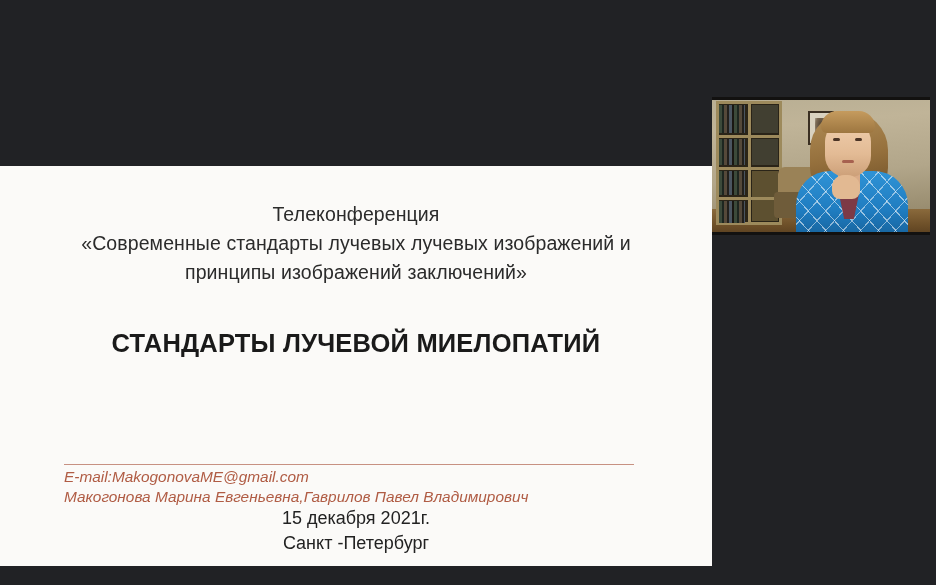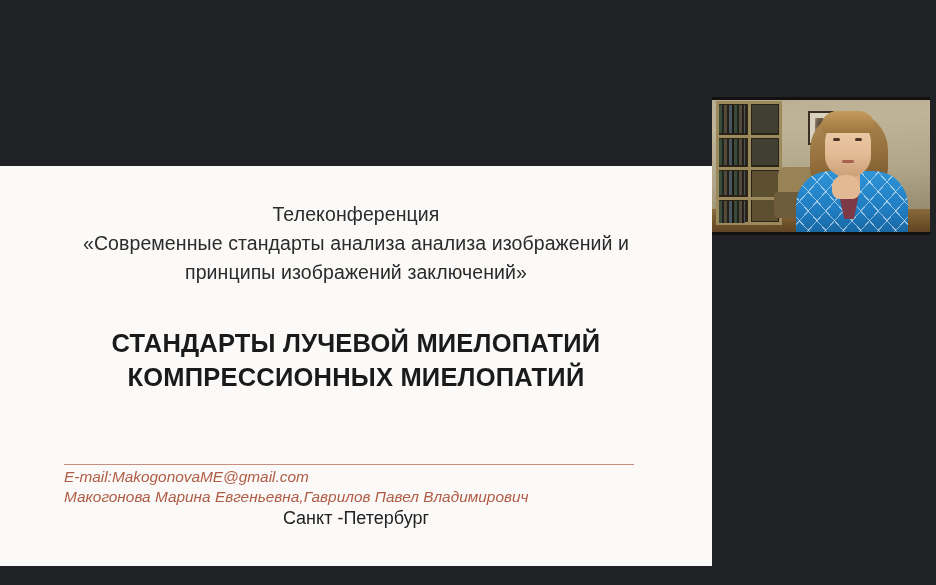--- a/index.html
+++ b/index.html
@@ -228,36 +228,36 @@
 </head>
 <body>
 
 <div id="stage">
 
   <div id="slide">
     <div id="slide-inner">
 
       <div class="conf-block">
         <span class="conf-line1">Телеконференция</span>
-        <span class="conf-line2">«Современные стандарты анализа анализа изображений и</span>
+        <span class="conf-line2">«Современные стандарты лучевых лучевых изображений и</span>
         <span class="conf-line3">принципы изображений заключений»</span>
       </div>
 
       <div class="main-title">
         <span>СТАНДАРТЫ ЛУЧЕВОЙ МИЕЛОПАТИЙ</span>
-        <span>КОМПРЕССИОННЫХ МИЕЛОПАТИЙ</span>
       </div>
 
       <div class="authors-wrap">
         <div class="authors-rule"></div>
         <span class="authors-line">E-mail:MakogonovaME@gmail.com</span>
         <span class="authors-line">Макогонова Марина Евгеньевна,Гаврилов Павел Владимирович</span>
       </div>
 
       <div class="place-block">
+        <span>15 декабря 2021г.</span>
         <span>Санкт -Петербург</span>
       </div>
 
     </div>
   </div>
 
   <div id="video-tile">
     <div class="vid-layer wall"></div>
     <div class="vid-layer floor"></div>
 

